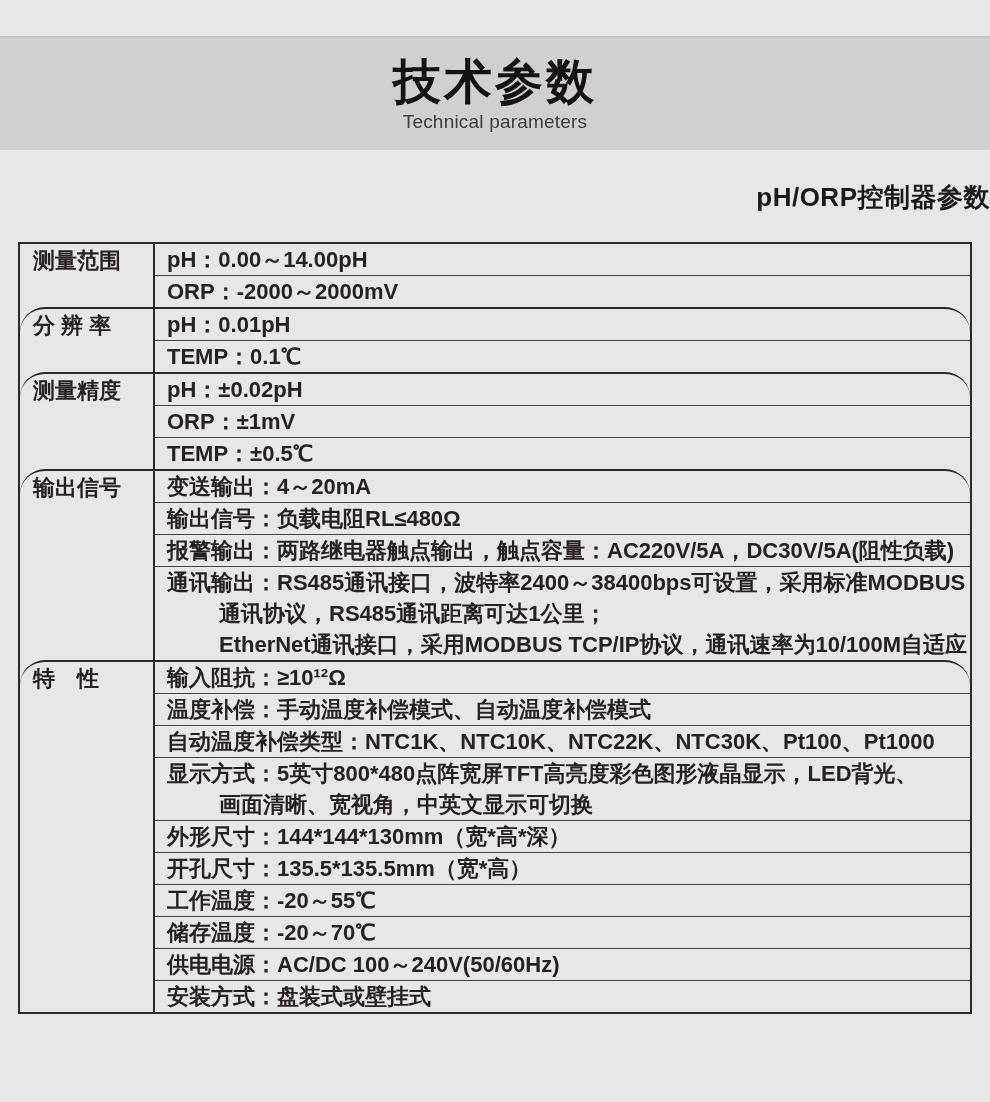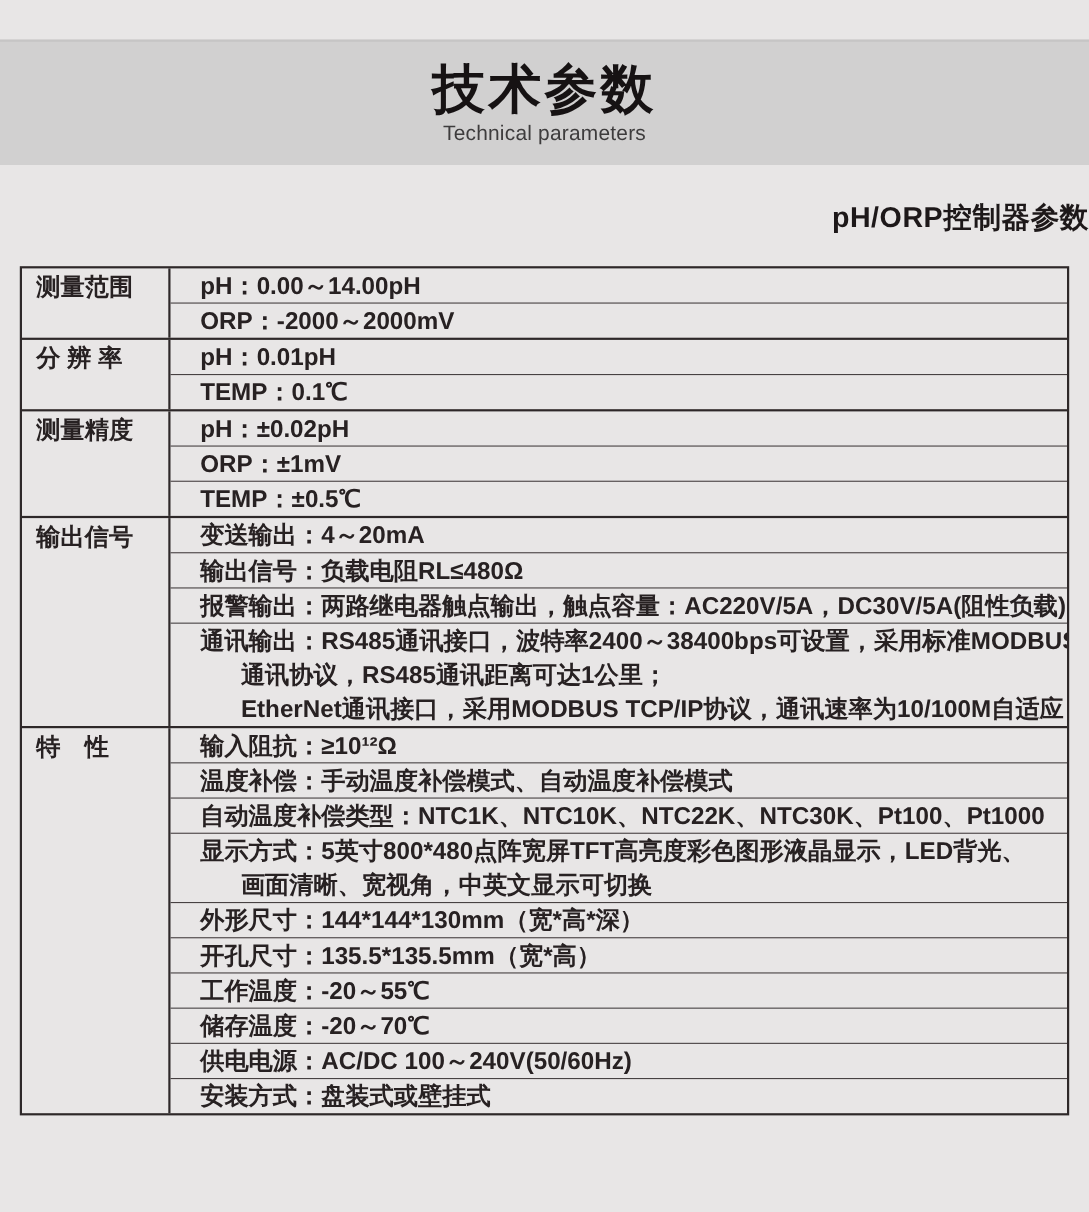--- a/index.html
+++ b/index.html
@@ -38,36 +38,36 @@
   }
 
   
   .spec-table {
     position: absolute; left: 18px; top: 206px; width: 954px;
     box-sizing: border-box;
     border: 2px solid #2e2829;
     background: #e8e6e6;
   }
   .group { display: flex; }
-  .group + .group { border-top: 2px solid #2e2829; }
+  .group + .group { border-top: 2px solid #2e2829; border-radius: 25px; }
   .glabel {
     flex: 0 0 120px; width: 120px;
     border-right: 2px solid #2e2829;
     box-sizing: content-box;
     padding: 0 0 0 0;
     font-size: 22px; font-weight: bold; line-height: 31px;
     color: #272122;
     padding-left: 13px; padding-top: 1px;
     white-space: pre;
   }
   .gvals { flex: 1 1 auto; min-width: 0; }
   .cell + .cell { border-top: 1px solid #474142; }
   .line {
     height: 31px; line-height: 31px;
-    padding-left: 27px;
+    padding-left: 12px;
     font-size: 22px; font-weight: bold;
     color: #272122;
     white-space: nowrap; overflow: hidden;
   }
   .line + .line { padding-left: 64px; }
 </style>
 </head>
 <body>
 
 <div class="page">

